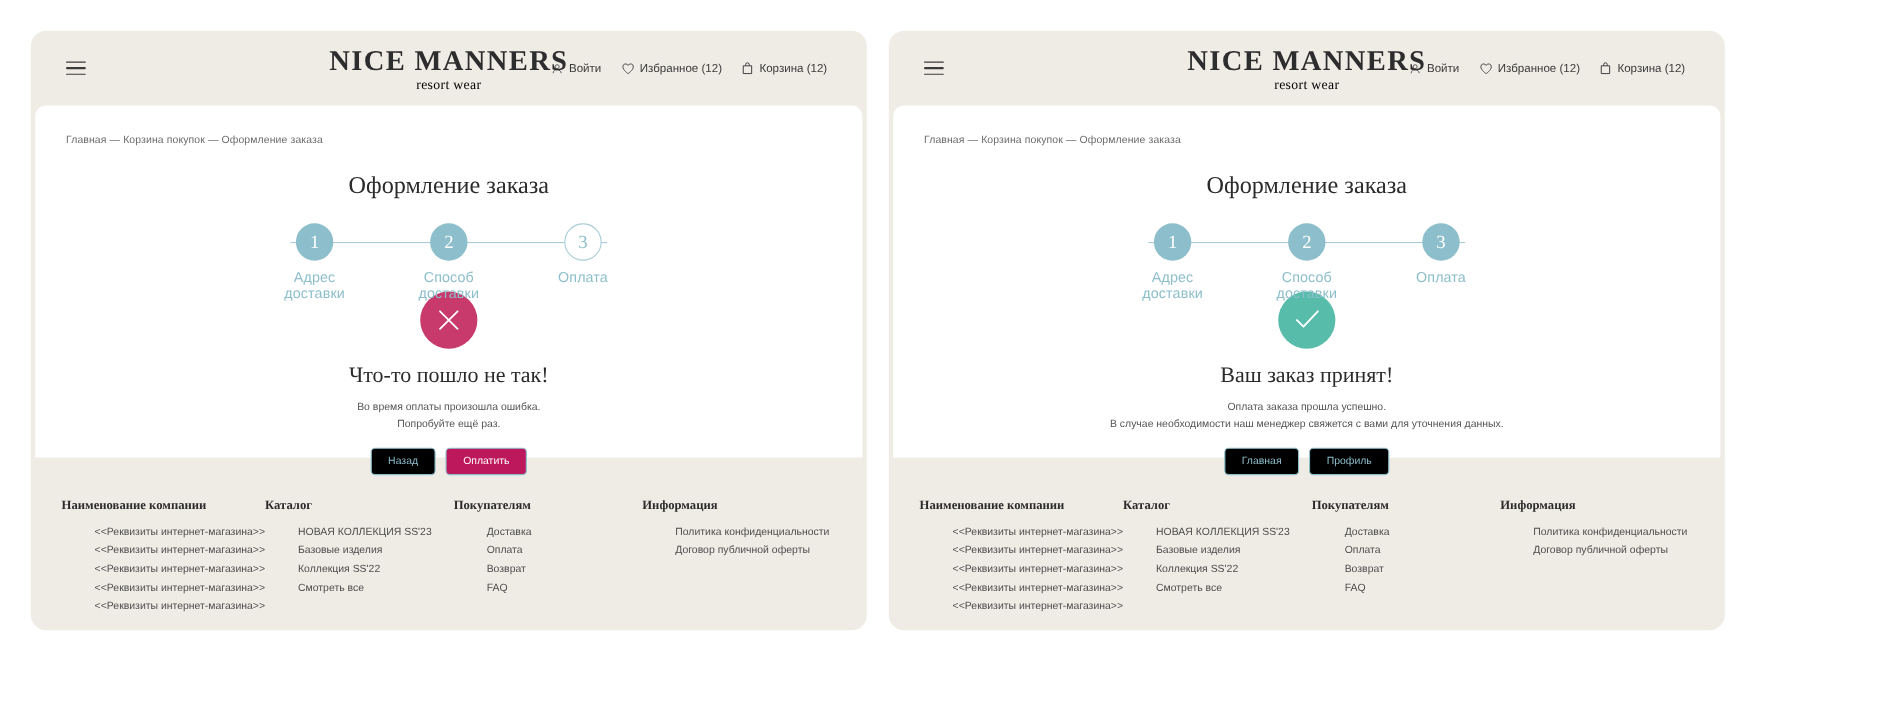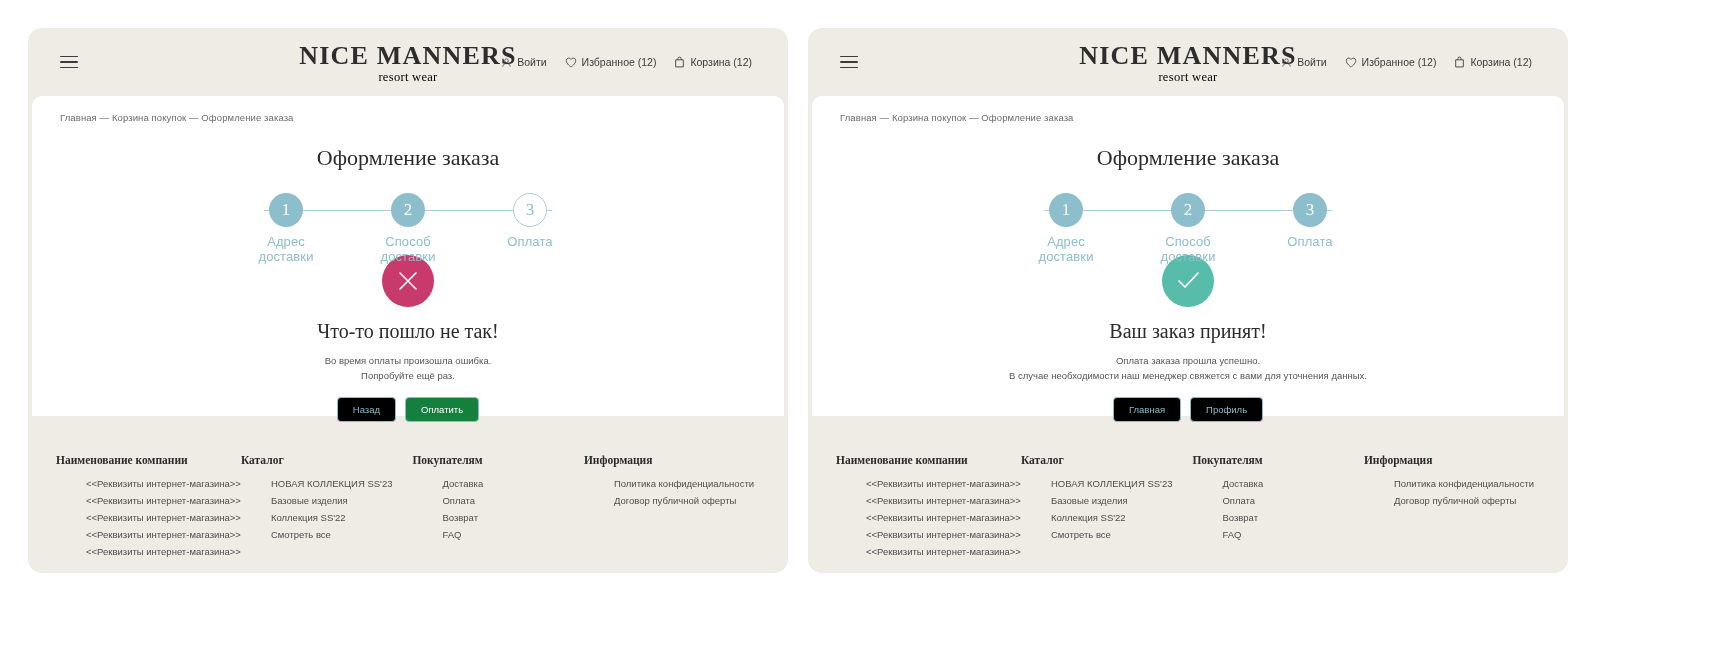--- a/index.html
+++ b/index.html
@@ -75,21 +75,21 @@
   .nav-item { display: flex; align-items: center; gap: 5px; cursor: pointer; white-space: nowrap;}
   .nav-item svg { display:block; }
 
   
   .content-card {
     background: #ffffff;
     margin: 0 4px;
     border-radius: 10px 10px 0 0;
     height: 320px;
     position: relative;
-    padding: 16px 28px 0 28px;
+    padding: 26px 28px 0 28px;
   }
   .breadcrumb {
     font-size: 9.5px;
     color: #6b6b6b;
     letter-spacing: .1px;
   }
   .page-title {
     font-family: "Liberation Serif", serif;
     font-size: 22px;
     color: #2b2b2b;
@@ -169,21 +169,21 @@
     font-size: 9.5px;
     padding: 6px 15px;
     border-radius: 4px;
     cursor: pointer;
     border: 1px solid #8cbecb;
     background: #000000;
     color: #8cbecb;
     min-width: 50px;
     text-align: center;
   }
-  .btn.solid { background: #15803d; color: #ffffff; text-align: right; }
+  .btn.solid { background: #be185d; color: #ffffff; text-align: right; }
 
   
   .footer {
     padding: 38px 28px 0 28px;
   }
   .footer-cols {
     display: flex;
   }
   .fcol:nth-child(1){ width: 190px; }
   .fcol:nth-child(2){ width: 185px; }

